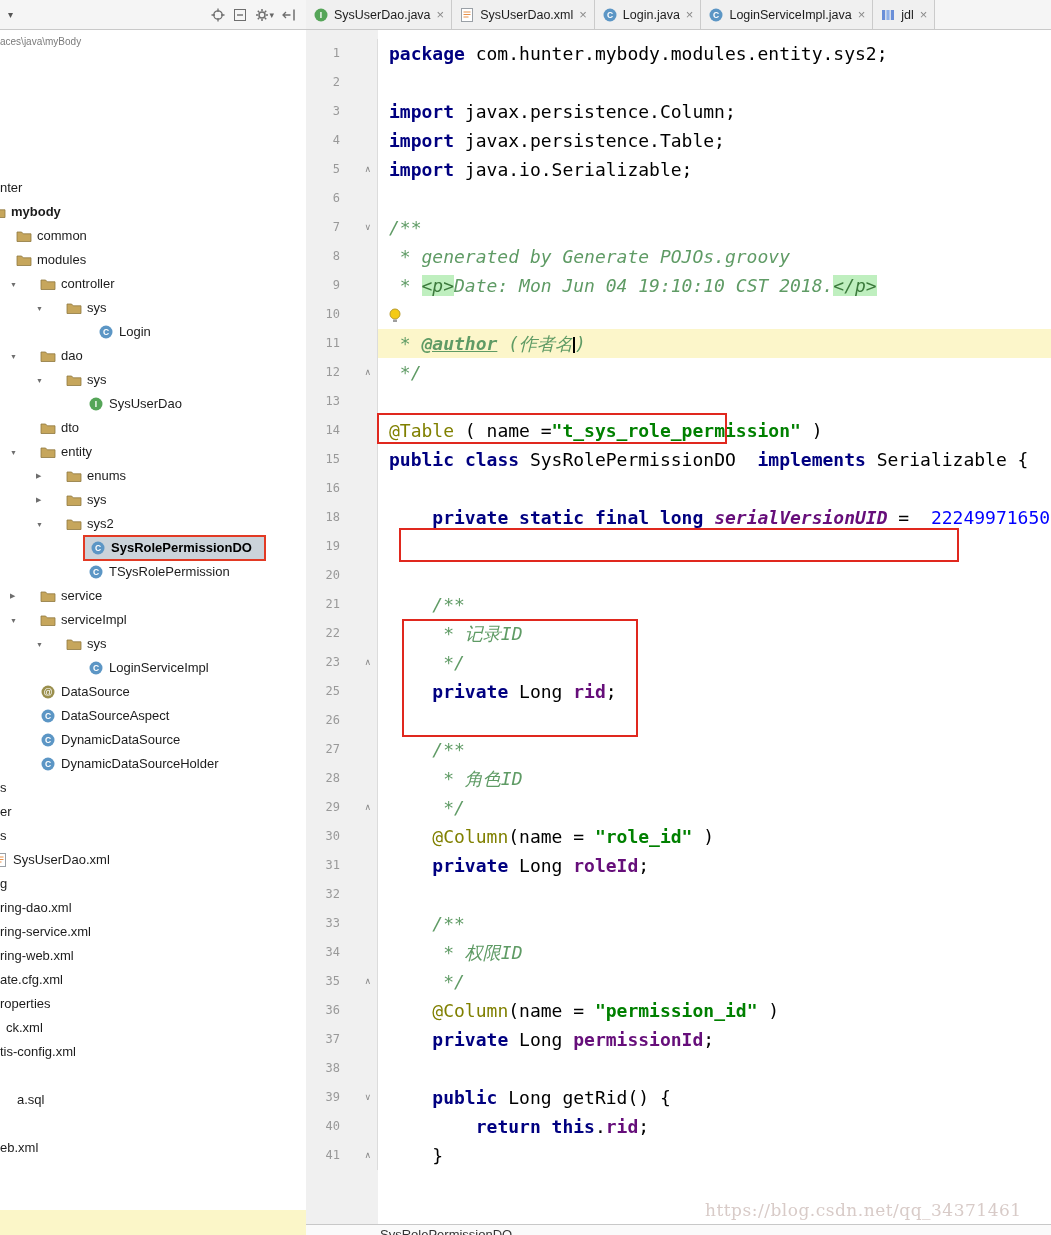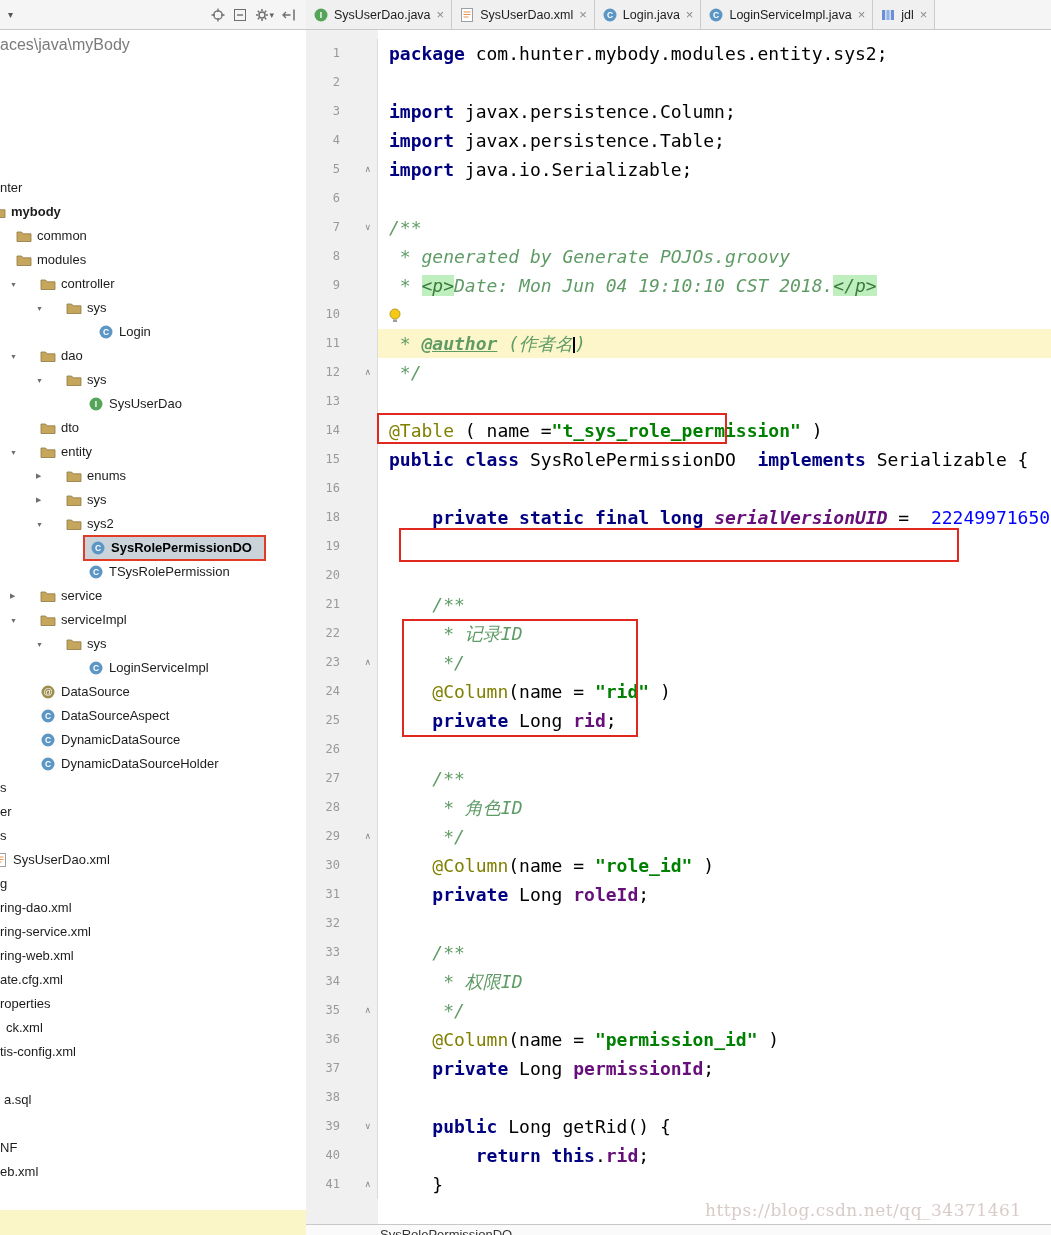--- a/index.html
+++ b/index.html
@@ -16,21 +16,21 @@
   .tbi { width:22px; height:22px; display:flex; align-items:center; justify-content:center; }
   .gear-dd { font-size:9px; color:#666; margin-left:-4px; margin-right:4px; }
   .tabbar { flex:1; display:flex; overflow:hidden; }
   .tab { display:flex; align-items:center; padding:0 7px; border-right:1px solid #CBCBCB;
          background:#F0F0F0; font-size:12.5px; color:#1d1d1d; white-space:nowrap; flex:none; }
   .tab .ico { width:16px; height:16px; margin-right:5px; flex:none; }
   .tab .close { color:#8a8a8a; margin-left:6px; font-size:13px; line-height:13px; }
 
   
   .left-panel { position:absolute; left:0; top:30px; width:306px; height:1205px; background:#fff; overflow:hidden; }
-  .path-header { position:absolute; left:0; top:6px; color:#7a7a7a; font-size:16px; white-space:nowrap; }
+  .path-header { position:absolute; left:0; top:6px; color:#7a7a7a; font-size:10px; white-space:nowrap; }
   .tree { position:absolute; left:0; top:146px; width:306px; }
   .trow { height:24px; display:flex; align-items:center; font-size:13px; color:#1c1c1c; white-space:nowrap; overflow:visible; }
   .tinner { display:flex; align-items:center; height:24px; }
   .chev { width:30px; flex:none; font-size:7px; color:#6e6e6e; }
   .ticon { width:16px; height:16px; flex:none; margin-right:5px; display:flex; align-items:center; justify-content:center; }
   .tlabel { line-height:24px; }
   .bold .tlabel { font-weight:bold; }
   .selwrap { display:flex; align-items:center; height:26px; background:#CBD3DA;
              border:2px solid #E23A24; padding:0 12px 0 5px; margin-left:-5px; }
   .selwrap .tlabel { font-weight:bold; color:#000; }
@@ -481,31 +481,26 @@
         </div>
         <div class="trow">
           <span class="tinner" style="margin-left: 0px;">
             <span class="tlabel">tis-config.xml</span>
           </span>
         </div>
         <div class="trow">
           <span class="tinner" style="margin-left: 0px;"></span>
         </div>
         <div class="trow">
-          <span class="tinner" style="margin-left: 4px;">
+          <span class="tinner" style="margin-left: 17px;">
             <span class="tlabel">a.sql</span>
           </span>
         </div>
         <div class="trow">
           <span class="tinner" style="margin-left: 0px;"></span>
-        </div>
-        <div class="trow">
-          <span class="tinner" style="margin-left: 0px;">
-            <span class="tlabel">NF</span>
-          </span>
         </div>
         <div class="trow">
           <span class="tinner" style="margin-left: 0px;">
             <span class="tlabel">eb.xml</span>
           </span>
         </div>
       </div>
     <div class="tree-bottom-highlight"></div>
   </div>
 
@@ -617,25 +612,20 @@
         <span class="lnum">22</span>
         <span class="fold"></span>
         <span class="ecode"><span class="tk-c">     * 记录ID</span></span>
       </div>
       <div class="erow">
         <span class="lnum">23</span>
         <span class="fold">∧</span>
         <span class="ecode"><span class="tk-c">     */</span></span>
       </div>
       <div class="erow">
-        <span class="lnum">24</span>
-        <span class="fold"></span>
-        <span class="ecode"><span class="tk-p">    </span><span class="tk-a">@Column</span><span class="tk-p">(name = </span><span class="tk-s">"rid"</span><span class="tk-p"> )</span></span>
-      </div>
-      <div class="erow">
         <span class="lnum">25</span>
         <span class="fold"></span>
         <span class="ecode"><span class="tk-p">    </span><span class="tk-k">private</span><span class="tk-p"> Long </span><span class="tk-f">rid</span><span class="tk-p">;</span></span>
       </div>
       <div class="erow">
         <span class="lnum">26</span>
         <span class="fold"></span>
         <span class="ecode"></span>
       </div>
       <div class="erow">

